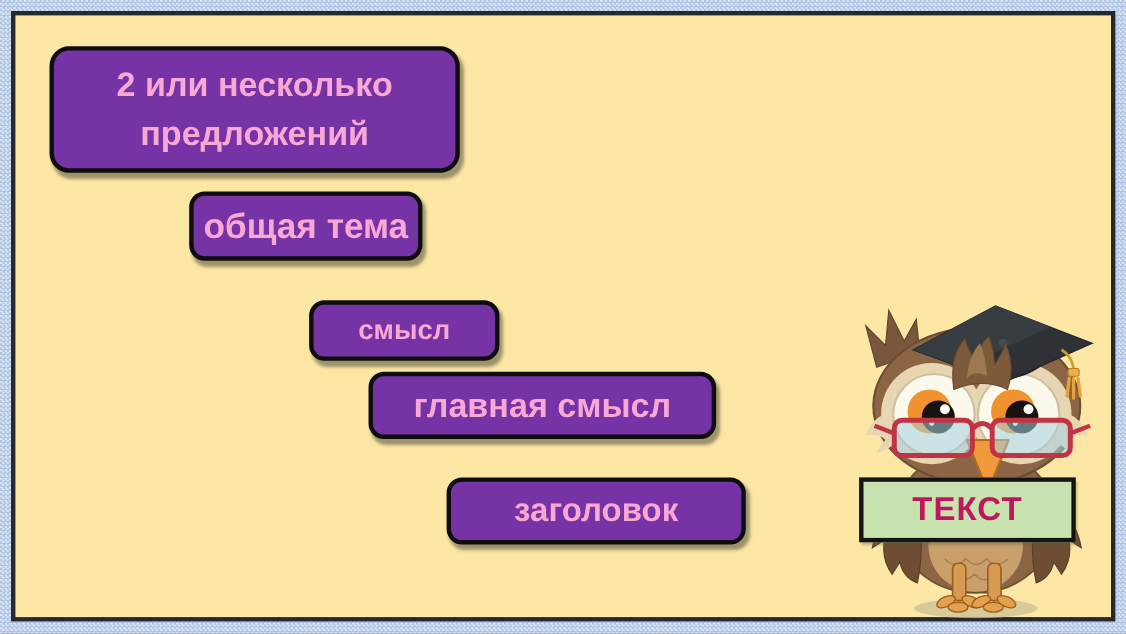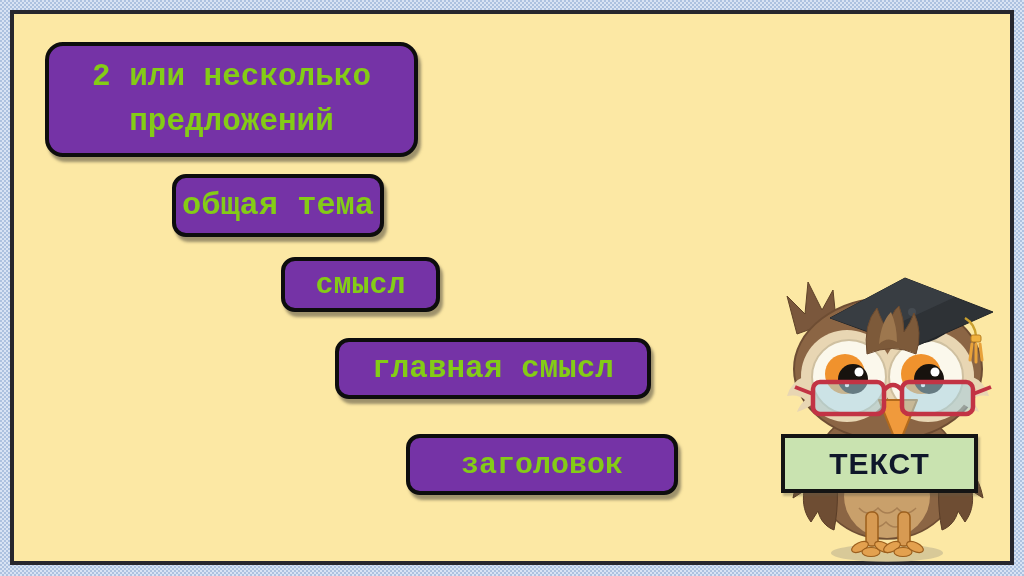--- a/index.html
+++ b/index.html
@@ -12,37 +12,36 @@
   }
   .slide {
     position:absolute; left:10px; top:10px; right:10px; bottom:11px;
     border:4px solid #27272e;
     background:#fce8a4;
   }
   .sbox {
     position:absolute; box-sizing:border-box;
     background:#7533a6;
     border:4px solid #0d0d0d;
-    color:#84cc16;
+    color:#f9a8d4;
     font-weight:700;
     display:flex; align-items:center; justify-content:center; text-align:center;
     box-shadow:3px 5px 3px rgba(95,88,70,0.6);
-    font-family:Liberation Mono, monospace;
   }
   .sbox1 { left:31px;  top:28px;  width:373px; height:115px; border-radius:18px; font-size:31px; line-height:1.45; padding:0 18px; }
   .sbox2 { left:158px; top:160px; width:212px; height:63px;  border-radius:14px; font-size:32px; }
-  .sbox3 { left:267px; top:243px; width:159px; height:55px;  border-radius:14px; font-size:30px; }
+  .sbox3 { left:267px; top:259px; width:173px; height:55px;  border-radius:14px; font-size:25px; }
   .sbox4 { left:321px; top:324px; width:316px; height:61px;  border-radius:14px; font-size:31px; }
   .sbox5 { left:392px; top:420px; width:272px; height:61px;  border-radius:14px; font-size:30px; }
   .owl { position:absolute; left:761px; top:256px; width:225px; height:296px; }
   .sign {
     position:absolute; left:767px; top:420px; width:197px; height:59px; box-sizing:border-box;
     background:#c9e3b0; border:4px solid #141414;
     display:flex; align-items:center; justify-content:center;
-    font-weight:700; font-size:30px; letter-spacing:1px; color:#0f172a;
+    font-weight:700; font-size:30px; letter-spacing:1px; color:#be185d;
     z-index:5;
     box-shadow:2px 3px 2px rgba(95,88,70,0.35);
   }
 </style>
 </head>
 <body>
 
 <div class="stage">
   <div class="slide">
 

